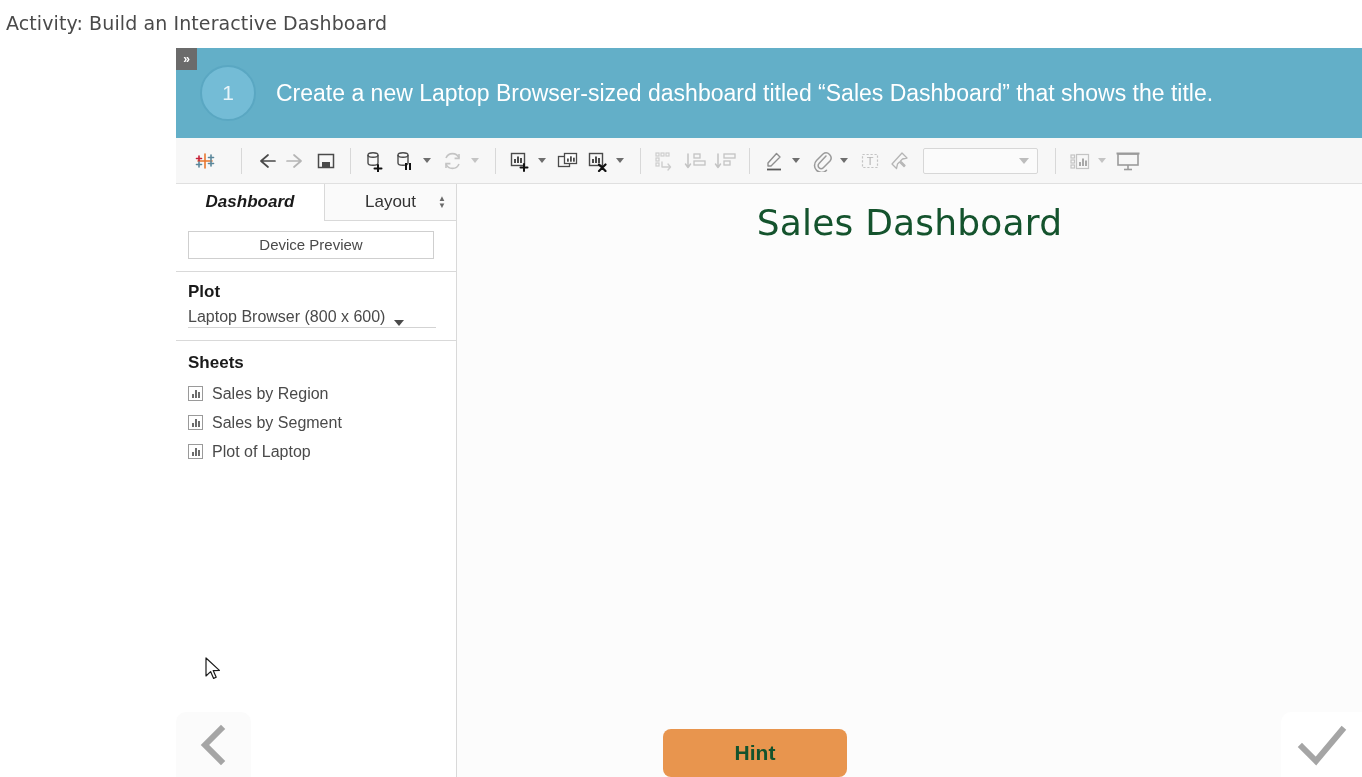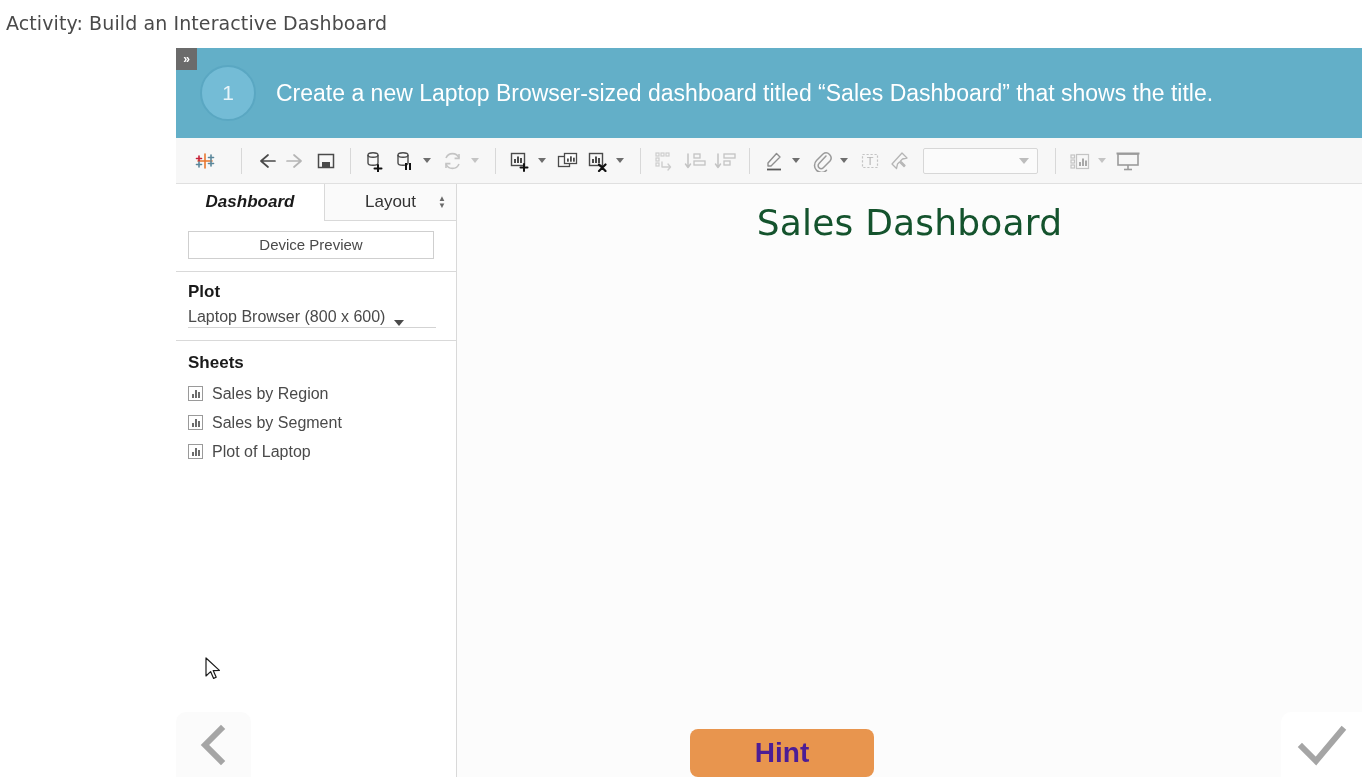--- a/index.html
+++ b/index.html
@@ -223,26 +223,26 @@
   }
   .nav-next {
     position: absolute; left: 1281px; top: 712px;
     width: 81px; height: 65px;
     background: #ffffff;
     border-top-left-radius: 10px;
     display: flex; align-items: center; justify-content: center;
     cursor: pointer;
   }
   .hint-btn {
-    position: absolute; left: 690px; top: 729px;
+    position: absolute; left: 663px; top: 729px;
     width: 184px; height: 48px;
     background: #e8954e;
     border-radius: 8px;
     border: none;
-    color: #4c1d95; font-size: 28px; font-weight: bold;
+    color: #14532d; font-size: 21px; font-weight: bold;
     font-family: "Liberation Sans", sans-serif;
     cursor: pointer;
     text-align: center;
     line-height: 44px;
   }
 </style>
 </head>
 <body>
 
 <div id="root">

